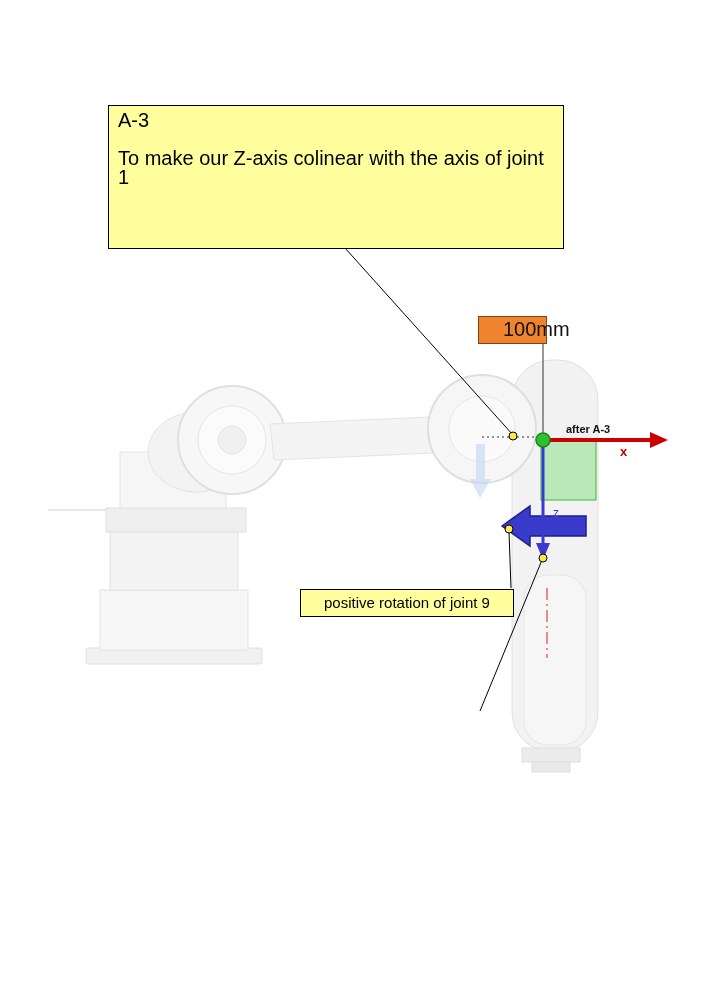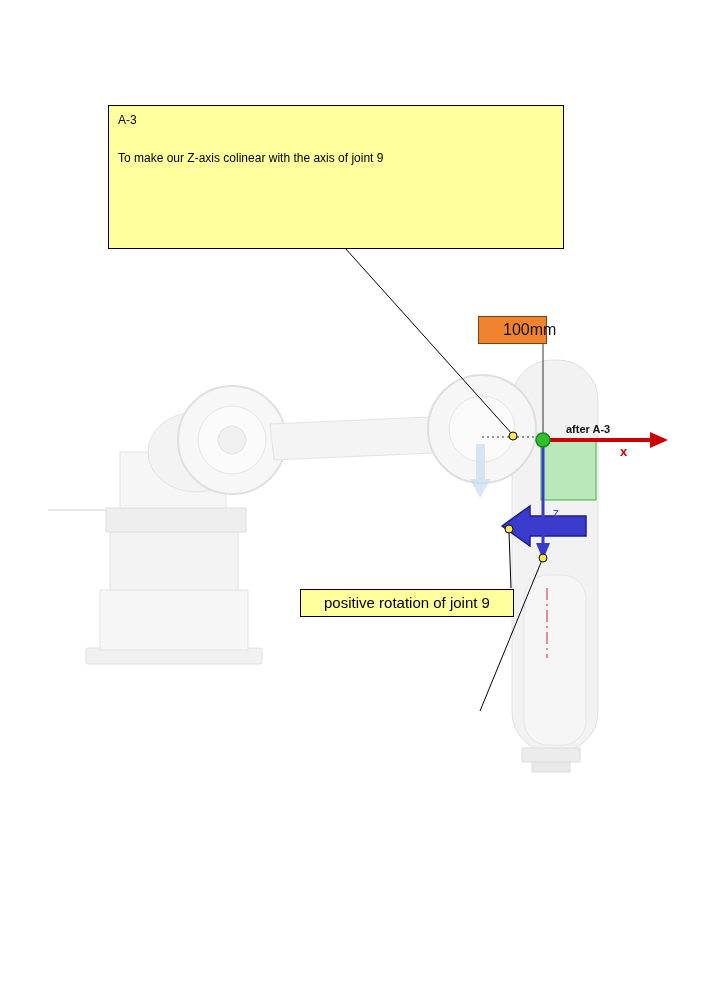--- a/index.html
+++ b/index.html
@@ -18,34 +18,34 @@
     position: absolute;
     background: #FFFF9E;
     border: 1px solid #000;
     box-sizing: border-box;
   }
 
   #annotation-box {
     left: 108px; top: 105px;
     width: 456px; height: 144px;
     padding: 5px 9px;
-    font-size: 12px;
+    font-size: 20px;
     line-height: 19px;
   }
   #annotation-box .spacer { height: 19px; }
 
   #dimension-label {
     position: absolute;
     left: 478px; top: 316px;
     width: 69px; height: 28px;
     background: #F0832D;
     border: 1px solid #7A4414;
     box-sizing: border-box;
     text-align: center;
-    font-size: 16px;
+    font-size: 20px;
     line-height: 25px;
     color: #111;
     padding-left: 24px;
   }
 
   #callout-positive-rotation {
     left: 300px; top: 589px;
     width: 214px; height: 28px;
     text-align: center;
     font-size: 15px;
@@ -128,21 +128,21 @@
     <circle cx="543" cy="440" r="7" fill="#2FBF2F" stroke="#17871f" stroke-width="1.5"></circle>
 
     <circle cx="513" cy="436" r="4" fill="#FFE94A" stroke="#000"></circle>
     <circle cx="509" cy="529" r="4" fill="#FFE94A" stroke="#000"></circle>
     <circle cx="543" cy="558" r="4" fill="#FFE94A" stroke="#000"></circle>
   </svg>
 
   <div id="annotation-box" class="callout">
     <div>A-3</div>
     <div class="spacer"></div>
-    <div>To make our Z-axis colinear with the axis of joint 9</div>
+    <div>To make our Z-axis colinear with the axis of joint 1</div>
     <div class="spacer"></div>
   </div>
 
   <div id="dimension-label">100mm</div>
 
   <div id="callout-positive-rotation" class="callout">positive rotation of joint 9</div>
 
 
 </div>
 

